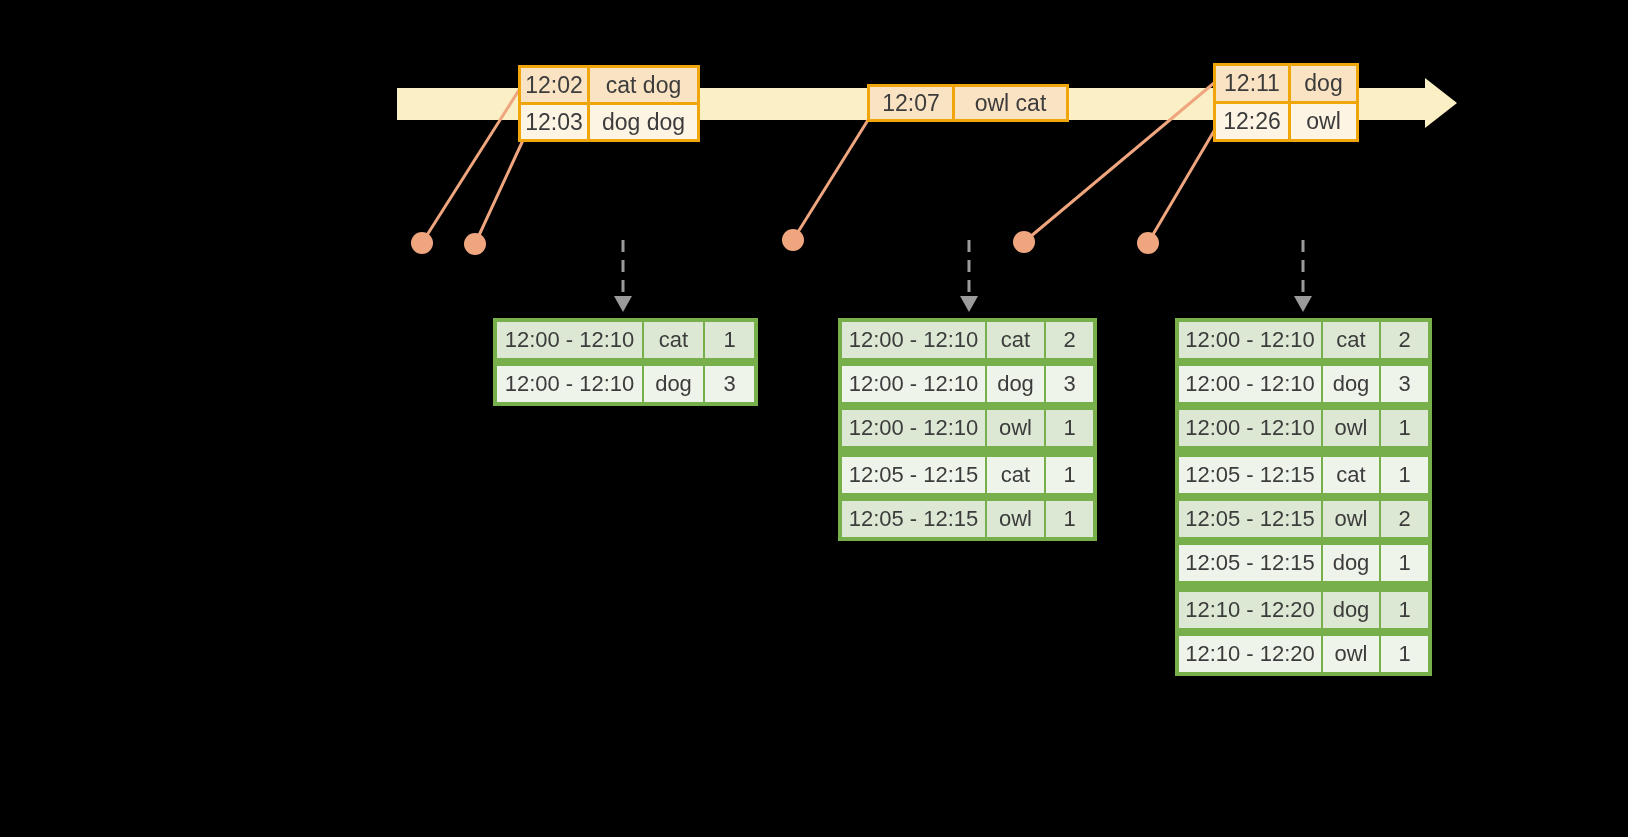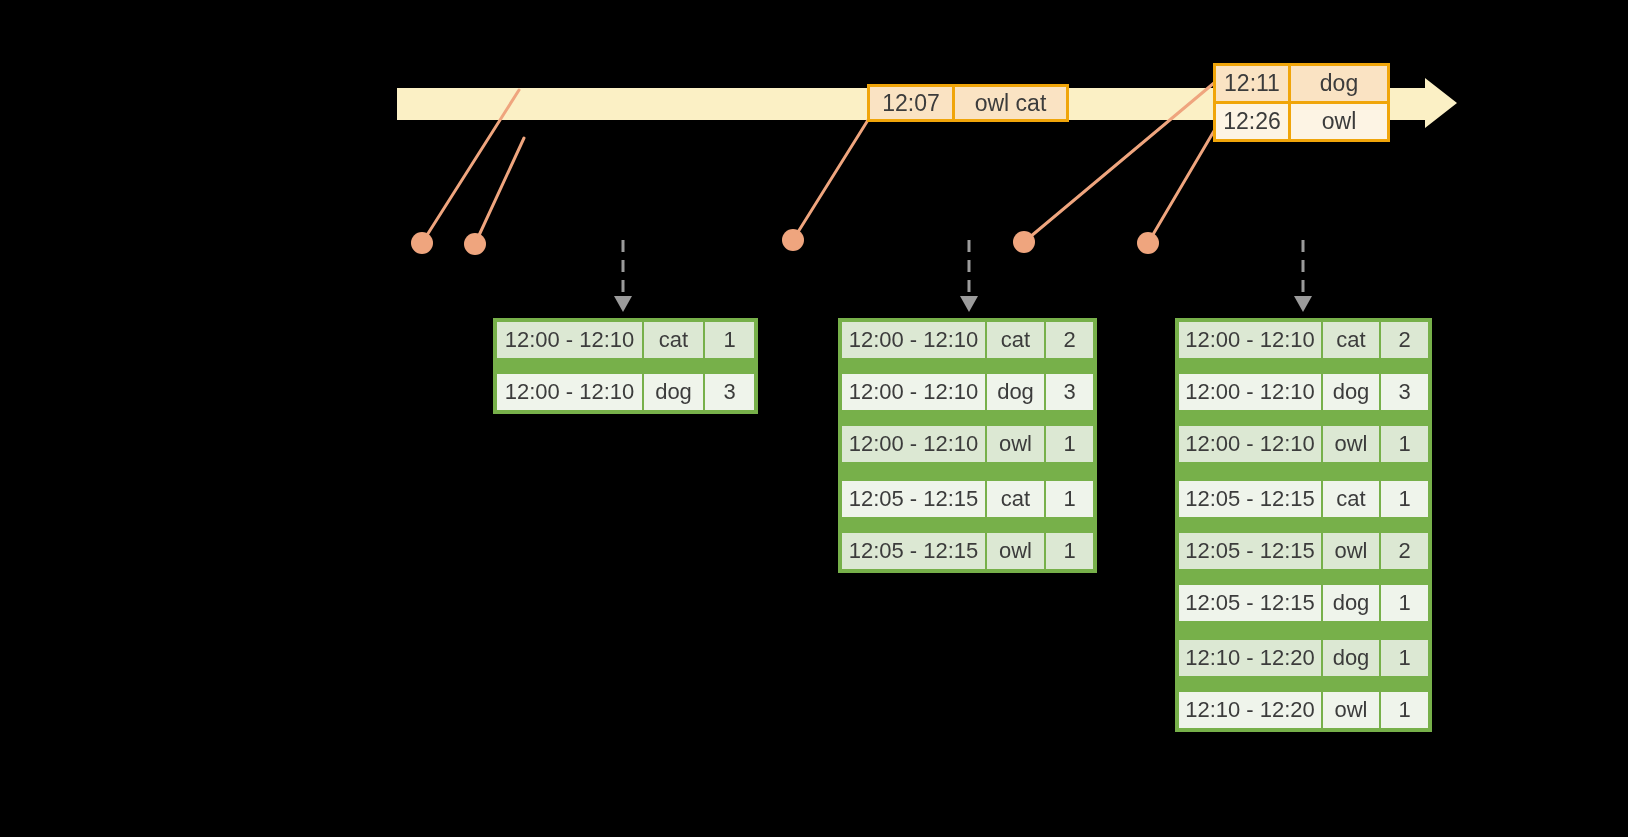--- a/index.html
+++ b/index.html
@@ -24,29 +24,29 @@
     display:flex;flex-direction:column;gap:3px;
   }
   .ev-row{display:grid;grid-template-columns:var(--cols);column-gap:3px;background:var(--event-table-border);}
   .ev-cell{display:flex;align-items:center;justify-content:center;font-size:23px;}
   .ev-row.peach .ev-cell{background:var(--event-row-peach);}
   .ev-row.cream .ev-cell{background:var(--event-row-cream);}
   #ev0{left:518px;top:65px;width:182px;--cols:66px 1fr;}
   #ev0 .ev-cell{height:34px;}
   #ev1{left:867px;top:84px;width:202px;--cols:82px 1fr;}
   #ev1 .ev-cell{height:32px;}
-  #ev2{left:1213px;top:63px;width:177px;--cols:72px 1fr;}
+  #ev2{left:1213px;top:63px;width:146px;--cols:72px 1fr;}
   #ev2 .ev-cell{height:35px;}
 
   
   .res-table{
     position:absolute;box-sizing:border-box;
     border:4px solid var(--result-table-border);
     background:var(--result-table-border);
-    display:flex;flex-direction:column;gap:16px;
+    display:flex;flex-direction:column;gap:8px;
   }
   .res-row{display:grid;grid-template-columns:var(--cols);column-gap:2px;background:var(--result-table-border);}
   .res-row.group-break{margin-top:3px;}
   .res-cell{display:flex;align-items:center;justify-content:center;font-size:22px;height:36px;}
   .res-row.dark .res-cell{background:var(--result-row-dark);}
   .res-row.light .res-cell{background:var(--result-row-light);}
   #res0{left:493px;top:318px;width:265px;--cols:145px 59px 1fr;}
   #res1{left:838px;top:318px;width:259px;--cols:143px 57px 1fr;}
   #res2{left:1175px;top:318px;width:257px;--cols:142px 56px 1fr;}
 </style>
@@ -78,20 +78,30 @@
     <g>
       <line class="trigger-line" x1="969" y1="240" x2="969" y2="296"></line>
       <polygon class="trigger-head" points="960,296 978,296 969,312"></polygon>
     </g>
     <g>
       <line class="trigger-line" x1="1303" y1="240" x2="1303" y2="296"></line>
       <polygon class="trigger-head" points="1294,296 1312,296 1303,312"></polygon>
     </g>
   </svg>
 
+  <div class="ev-table" id="ev0">
+      <div class="ev-row peach">
+        <div class="ev-cell">12:02</div>
+        <div class="ev-cell">cat dog</div>
+      </div>
+      <div class="ev-row cream">
+        <div class="ev-cell">12:03</div>
+        <div class="ev-cell">dog dog</div>
+      </div>
+    </div>
   <div class="ev-table" id="ev1">
       <div class="ev-row peach">
         <div class="ev-cell">12:07</div>
         <div class="ev-cell">owl cat</div>
       </div>
     </div>
   <div class="ev-table" id="ev2">
       <div class="ev-row peach">
         <div class="ev-cell">12:11</div>
         <div class="ev-cell">dog</div>

